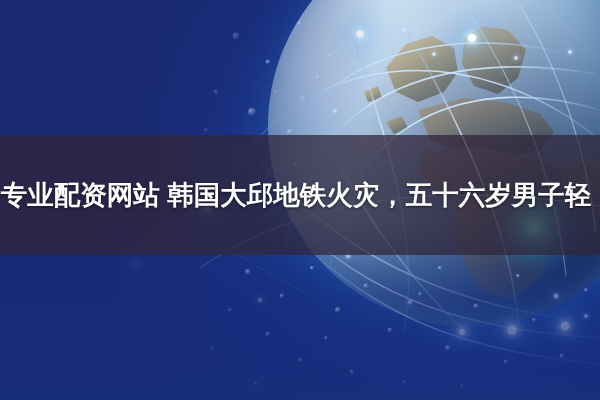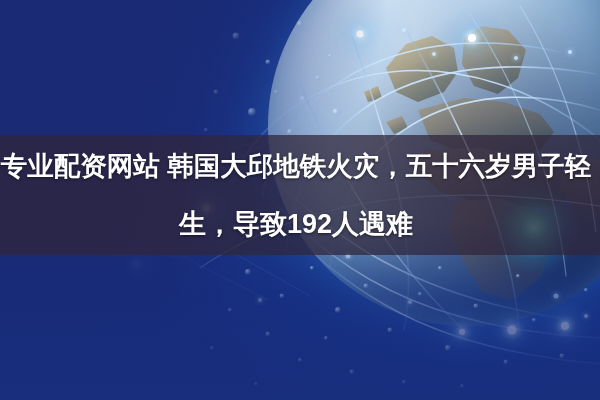--- a/index.html
+++ b/index.html
@@ -294,16 +294,15 @@
     <span class="bubble" style="left:440px;top:268px;width:4px;height:4px;"></span>
     <span class="bubble" style="left:518px;top:276px;width:4px;height:4px;"></span>
   </div>
 
   <div class="bg-left-wash"></div>
   <div class="bg-bottom-wash"></div>
 
   <div class="band"></div>
   <div class="headline">
     <div class="hl-line l1">专业配资网站 韩国大邱地铁火灾，五十六岁男子轻</div>
-    <div class="hl-line l2">生，导致192人遇难</div>
   </div>
 
 </div>
 
 </body></html>

